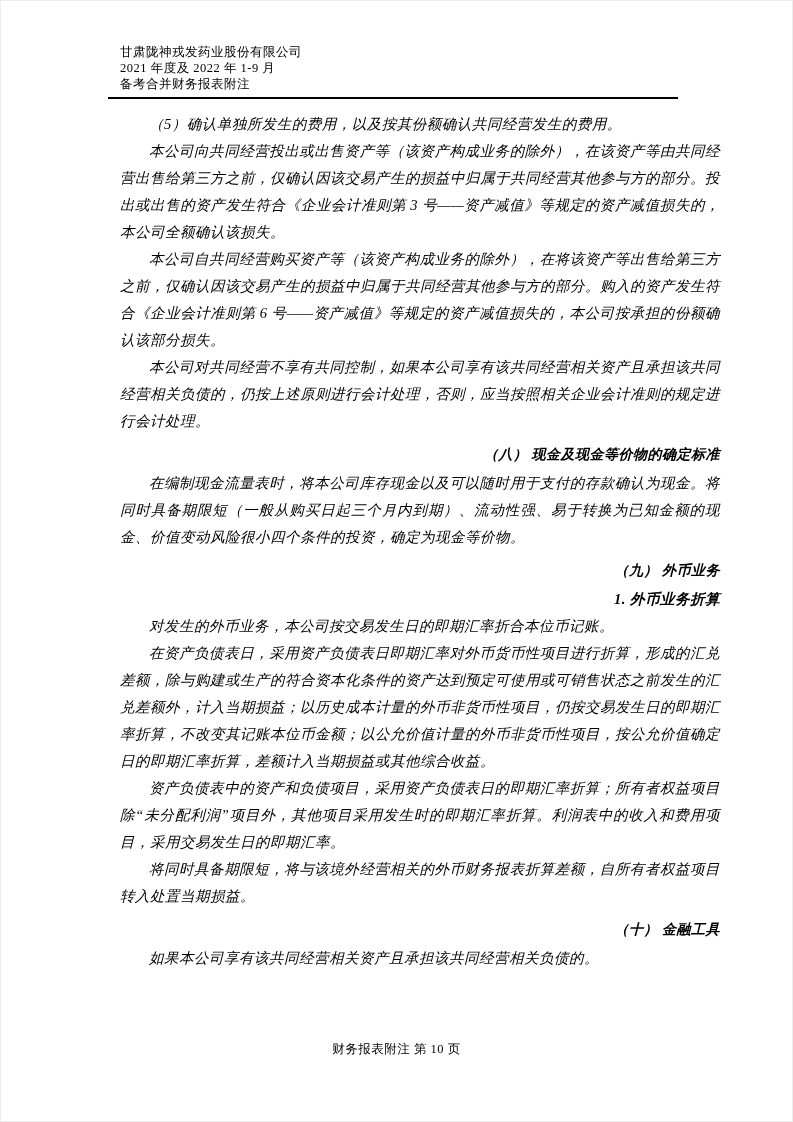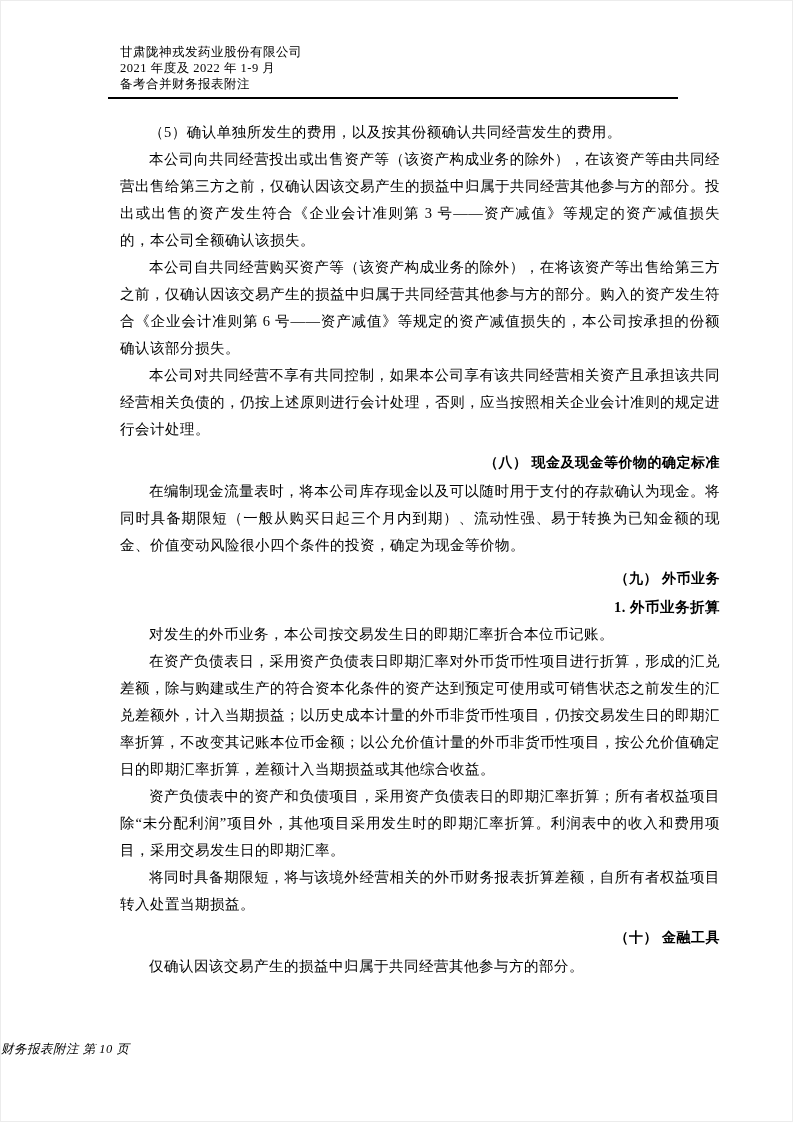--- a/index.html
+++ b/index.html
@@ -28,24 +28,25 @@
     line-height: 16px;
     letter-spacing: 0.5px;
   }
   .rule {
     border: none;
     border-top: 2px solid #000000;
     width: 570px;
     margin: 5px 0 0 -12px;
   }
   main.doc-body {
-    margin-top: 20px;
+    margin-top: 12px;
     font-size: 14.5px;
     line-height: 27px;
     letter-spacing: 0.5px;
+    font-style: italic;
   }
   main.doc-body p.p {
     margin: 0;
     text-indent: 2em;
     text-align: justify;
     text-justify: inter-character;
   }
   main.doc-body h3.h1 {
     margin: 6px 0 2px 0;
     font-size: 14px;
@@ -58,23 +59,23 @@
     font-size: 14.5px;
     font-weight: bold;
     text-indent: 2em;
     text-align: right;
   }
   footer.doc-footer {
     position: absolute;
     top: 1040px;
     left: 0;
     width: 100%;
+    text-align: center;
     font-size: 12.5px;
     letter-spacing: 0.5px;
-    font-style: italic;
   }
 </style>
 </head>
 <body>
 
 <div class="page">
 
   <header class="doc-header">
     <div>甘肃陇神戎发药业股份有限公司</div>
     <div>2021 年度及 2022 年 1-9 月</div>
@@ -90,20 +91,20 @@
       <p class="p">本公司对共同经营不享有共同控制，如果本公司享有该共同经营相关资产且承担该共同经营相关负债的，仍按上述原则进行会计处理，否则，应当按照相关企业会计准则的规定进行会计处理。</p>
       <h3 class="h1">（八） 现金及现金等价物的确定标准</h3>
       <p class="p">在编制现金流量表时，将本公司库存现金以及可以随时用于支付的存款确认为现金。将同时具备期限短（一般从购买日起三个月内到期）、流动性强、易于转换为已知金额的现金、价值变动风险很小四个条件的投资，确定为现金等价物。</p>
       <h3 class="h1">（九） 外币业务</h3>
       <h4 class="h2">1. 外币业务折算</h4>
       <p class="p">对发生的外币业务，本公司按交易发生日的即期汇率折合本位币记账。</p>
       <p class="p">在资产负债表日，采用资产负债表日即期汇率对外币货币性项目进行折算，形成的汇兑差额，除与购建或生产的符合资本化条件的资产达到预定可使用或可销售状态之前发生的汇兑差额外，计入当期损益；以历史成本计量的外币非货币性项目，仍按交易发生日的即期汇率折算，不改变其记账本位币金额；以公允价值计量的外币非货币性项目，按公允价值确定日的即期汇率折算，差额计入当期损益或其他综合收益。</p>
       <p class="p">资产负债表中的资产和负债项目，采用资产负债表日的即期汇率折算；所有者权益项目除“未分配利润”项目外，其他项目采用发生时的即期汇率折算。利润表中的收入和费用项目，采用交易发生日的即期汇率。</p>
       <p class="p">将同时具备期限短，将与该境外经营相关的外币财务报表折算差额，自所有者权益项目转入处置当期损益。</p>
       <h3 class="h1">（十） 金融工具</h3>
-      <p class="p">仅确认因该交易产生的损益中归属于共同经营其他参与方的部分。</p>
+      <p class="p">如果本公司享有该共同经营相关资产且承担该共同经营相关负债的。</p>
     </main>
 
   <footer class="doc-footer">
     <span>财务报表附注 第 10 页</span>
   </footer>
 
 </div>
 
 </body></html>

